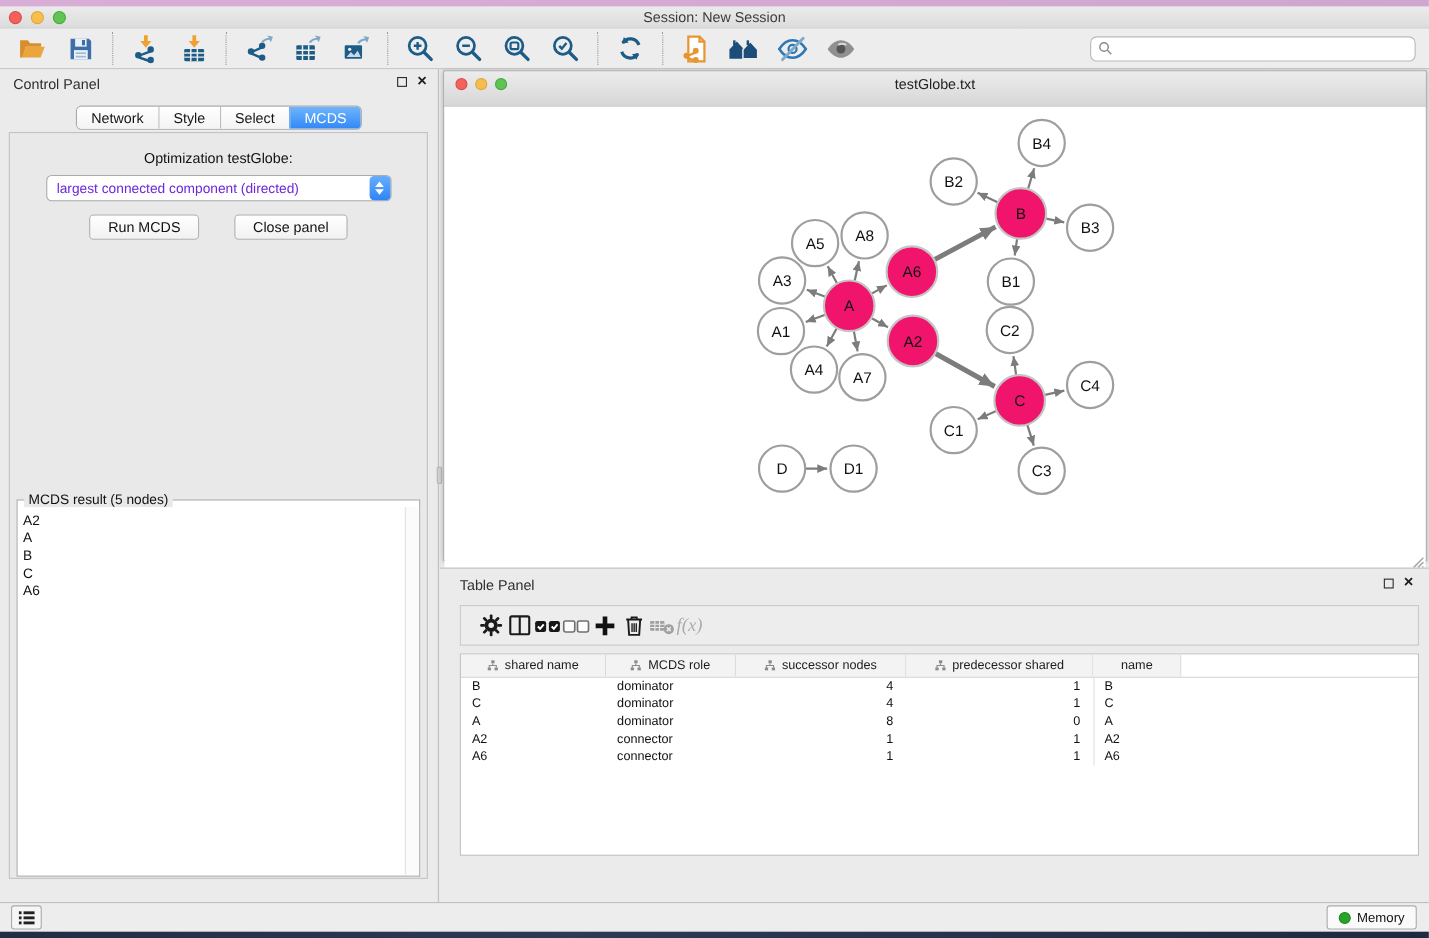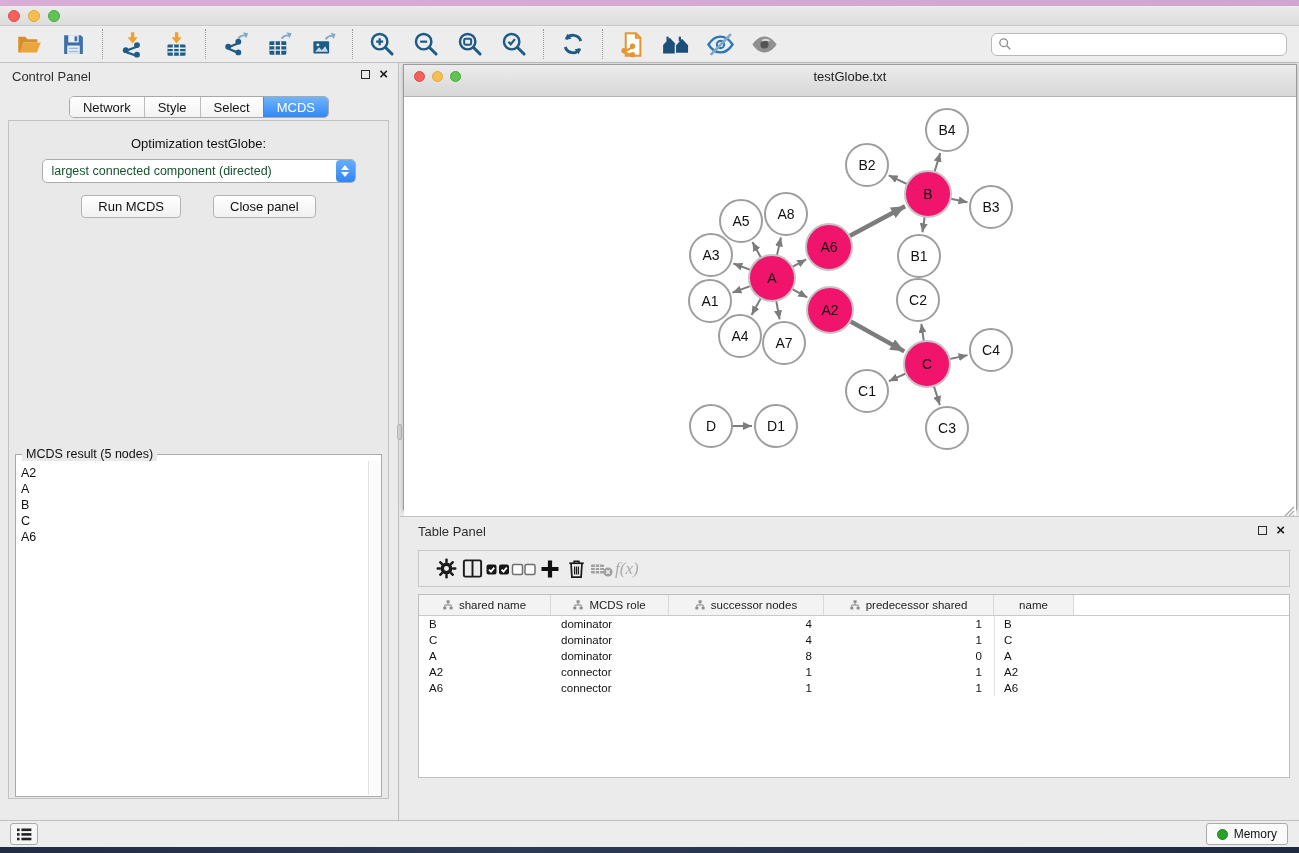--- a/index.html
+++ b/index.html
@@ -46,21 +46,21 @@
     background:linear-gradient(#ffffff,#f3f3f3); color:#161616; border-left:1px solid #bdbdbd; cursor:default; }
   .seg-tab:first-child { border-left:none; }
   .seg-tab.active { background:linear-gradient(#6fb5fc,#3188f7); color:#fff; border-left-color:#3a8cf0; }
   .cp-tabs-row { text-align:center; margin-top:7px; }
 
   .cp-inner { position:absolute; left:8px; top:57px; width:381px; height:679px;
     border:1px solid #c2c2c2; background:#e9e9e9; }
   .opt-label { text-align:center; margin-top:15px; font-size:13px; color:#111; }
   .combo { position:relative; margin:8px auto 0 auto; width:314px; height:24px; background:#fff;
     border:1px solid #ababab; border-radius:5px; display:flex; align-items:center; }
-  .combo .combo-text { flex:1; font-size:12.5px; padding-left:9px; color:#14532d; white-space:nowrap; }
+  .combo .combo-text { flex:1; font-size:12.5px; padding-left:9px; color:#6d28d9; white-space:nowrap; }
   .combo .stepper { width:19px; height:22px; border-radius:4px; background:linear-gradient(#67aefb,#2f85f6);
     margin-right:0px; display:flex; flex-direction:column; align-items:center; justify-content:center; gap:2px; }
   .tri-up { width:0; height:0; border-left:4px solid transparent; border-right:4px solid transparent; border-bottom:5px solid #fff; }
   .tri-dn { width:0; height:0; border-left:4px solid transparent; border-right:4px solid transparent; border-top:5px solid #fff; }
   .btn-row { display:flex; justify-content:center; gap:32px; margin-top:12px; }
   .mac-btn { height:23px; padding:0 16px; font-size:13px; color:#111; background:linear-gradient(#ffffff,#f1f1f1);
     border:1px solid #b3b3b3; border-radius:4px; font-family:"Liberation Sans",sans-serif; }
 
   .mcds-fieldset { position:absolute; left:6px; top:333px; width:367px; height:343px;
     border:1px solid #aaaaaa; background:#fff; }
@@ -116,20 +116,21 @@
 <body>
 
 <div class="desktop-top"></div>
 
 <div class="titlebar">
   <div class="lights">
     <span class="light red"></span>
     <span class="light yellow"></span>
     <span class="light green"></span>
   </div>
+  <div class="title">Session: New Session</div>
 </div>
 
 <div class="toolbar">
   <div class="tb-group" style="padding-left:6px;">
     <span class="tb-btn">
       <svg width="27" height="27" viewBox="0 0 24 24">
           <path d="M2 5h6.2l2 2.3H19v3H6.6L4 19H2z" fill="#d78f2e"></path>
           <path d="M6.6 10.3H22L18.6 19H3.4z" fill="#eaa63c"></path>
         </svg>
     </span>

